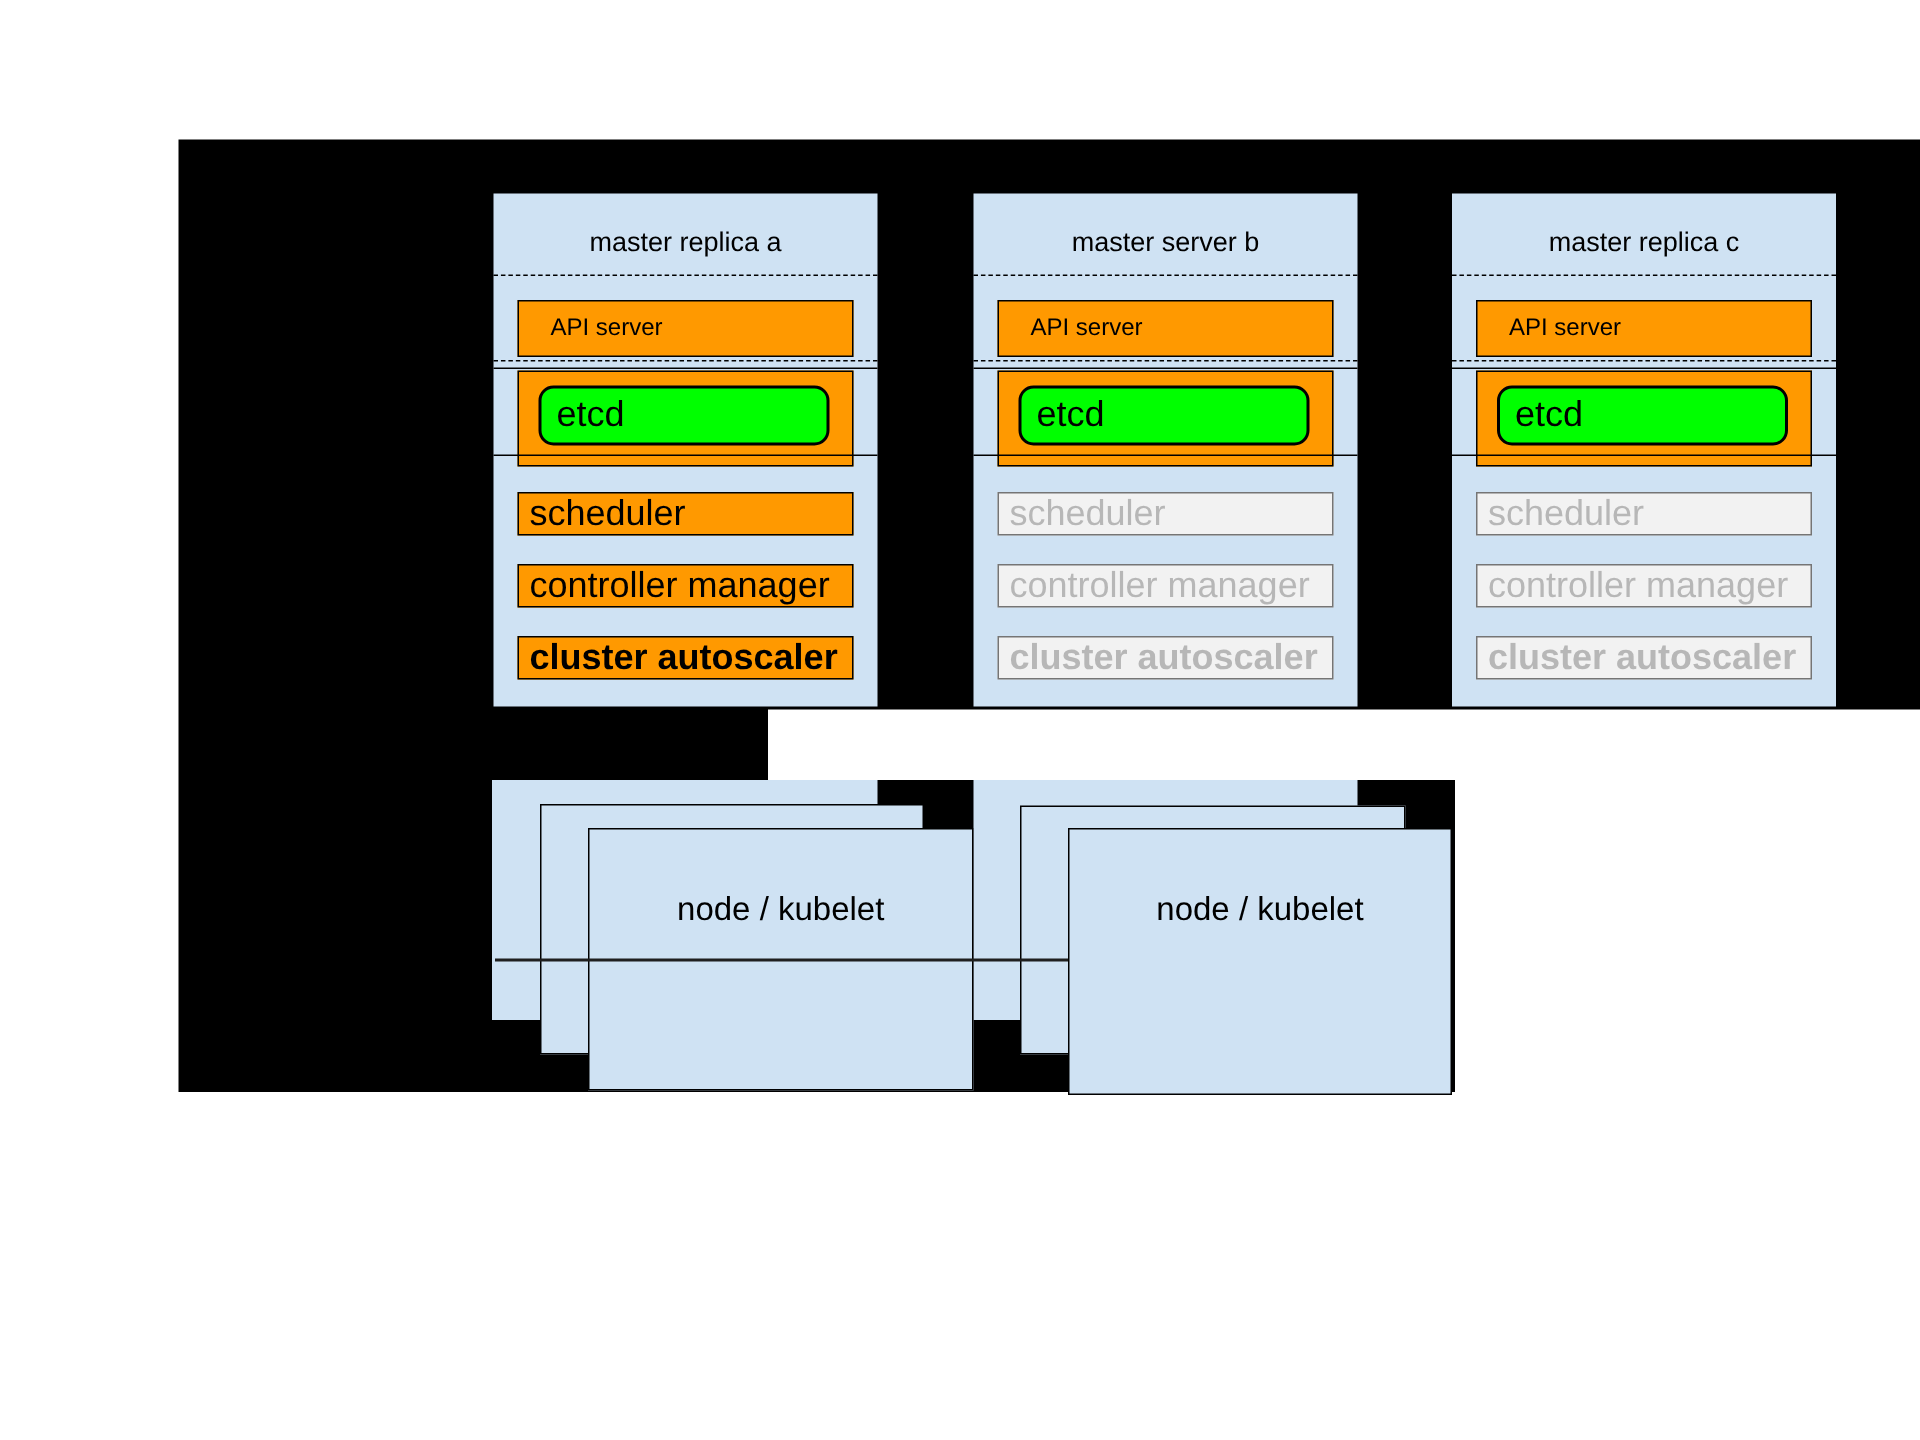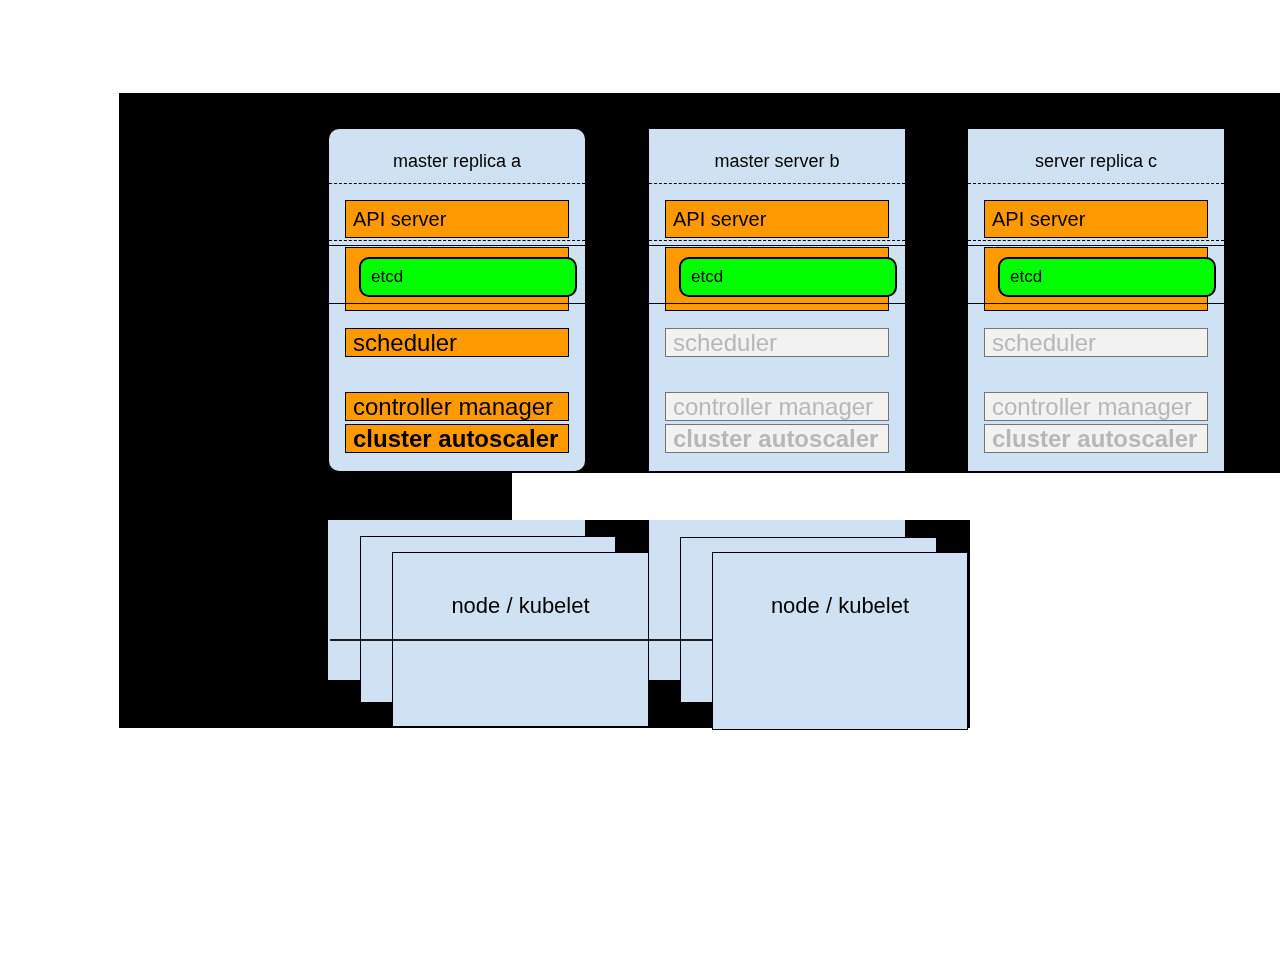--- a/index.html
+++ b/index.html
@@ -21,44 +21,44 @@
   
   .black-panel{position:absolute;left:119px;top:93px;width:1161px;height:635px;
     background:var(--panel-bg);z-index:0;}
   .white-band{position:absolute;left:512px;top:473px;width:768px;height:47px;
     background:var(--page-bg);z-index:1;}
   .white-corner{position:absolute;left:970px;top:520px;width:310px;height:208px;
     background:var(--page-bg);z-index:1;}
 
   
   .master{position:absolute;top:129px;width:256px;height:342px;background:var(--box-blue);z-index:10;}
-  #master-a{left:329px;border-radius:10px;} #master-b{left:649px;} #master-c{left:968px;}
+  #master-a{left:329px;} #master-b{left:649px;} #master-c{left:968px;}
 
   .m-title{position:absolute;top:0;left:0;right:0;height:54px;
     display:flex;align-items:center;justify-content:center;padding-top:10px;
     font-size:18px;}
 
   .sep-dashed{position:absolute;left:0;width:100%;height:0;border-top:1px dashed #000;z-index:2;}
   .sep-dashed.d1{top:54px;} .sep-dashed.d2{top:111px;}
   .sep-solid{position:absolute;left:0;width:100%;height:0;border-top:1px solid #000;z-index:4;}
   .sep-solid.s1{top:116px;} .sep-solid.s2{top:174px;}
 
   .api-box{position:absolute;left:16px;top:71px;width:224px;height:38px;
     background:var(--orange);border:1.5px solid #000;
-    display:flex;align-items:center;padding-left:7px;font-size:20px;z-index:3;}
+    display:flex;align-items:center;padding-left:21px;font-size:16px;z-index:3;}
 
   .etcd-wrap{position:absolute;left:16px;top:118px;width:224px;height:64px;
     background:var(--orange);border:1.5px solid #000;z-index:3;}
-  .etcd-pill{position:absolute;left:13px;top:9px;width:218px;height:40px;
+  .etcd-pill{position:absolute;left:13px;top:9px;width:194px;height:40px;
     background:var(--green);border:2px solid #000;border-radius:10px;
-    display:flex;align-items:center;padding-left:10px;font-size:17px;}
+    display:flex;align-items:center;padding-left:10px;font-size:24px;}
 
   .comp{position:absolute;left:16px;width:224px;height:29px;
     display:flex;align-items:center;padding-left:7px;font-size:24px;z-index:3;}
-  .comp.r1{top:199px;} .comp.r2{top:247px;margin-top:16px;} .comp.r3{top:295px;font-weight:bold;}
+  .comp.r1{top:199px;} .comp.r2{top:247px;} .comp.r3{top:295px;font-weight:bold;}
   .comp.on{background:var(--orange);border:1.5px solid #000;color:var(--text-dark);}
   .comp.off{background:var(--inactive-fill);border:1px solid var(--inactive-border);color:var(--inactive-text);}
 
   
   .card{position:absolute;background:var(--box-blue);}
   #left-node-1{left:328px;top:520px;width:257px;height:160px;z-index:11;}
   #left-node-2{left:360px;top:536px;width:256px;height:167px;z-index:12;border:1px solid #000;}
   #left-node-3{left:392px;top:552px;width:257px;height:175px;z-index:13;border:1px solid #000;}
   #right-node-1{left:649px;top:520px;width:256px;height:160px;z-index:11;}
   #right-node-2{left:680px;top:537px;width:257px;height:166px;z-index:12;border:1px solid #000;}
@@ -101,21 +101,21 @@
     <div class="etcd-wrap">
       <div class="etcd-pill">etcd</div>
     </div>
     <div class="sep-solid s2"></div>
     <div class="comp off r1">scheduler</div>
     <div class="comp off r2">controller manager</div>
     <div class="comp off r3">cluster autoscaler</div>
   </div>
 
   <div class="master" id="master-c">
-    <div class="m-title">server replica c</div>
+    <div class="m-title">master replica c</div>
     <div class="sep-dashed d1"></div>
     <div class="api-box">API server</div>
     <div class="sep-dashed d2"></div>
     <div class="sep-solid s1"></div>
     <div class="etcd-wrap">
       <div class="etcd-pill">etcd</div>
     </div>
     <div class="sep-solid s2"></div>
     <div class="comp off r1">scheduler</div>
     <div class="comp off r2">controller manager</div>

